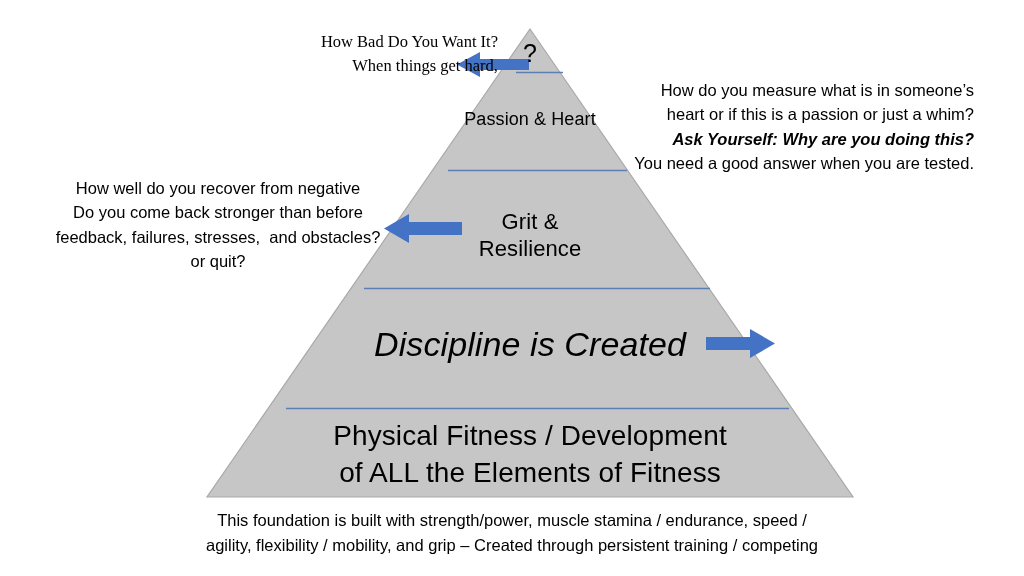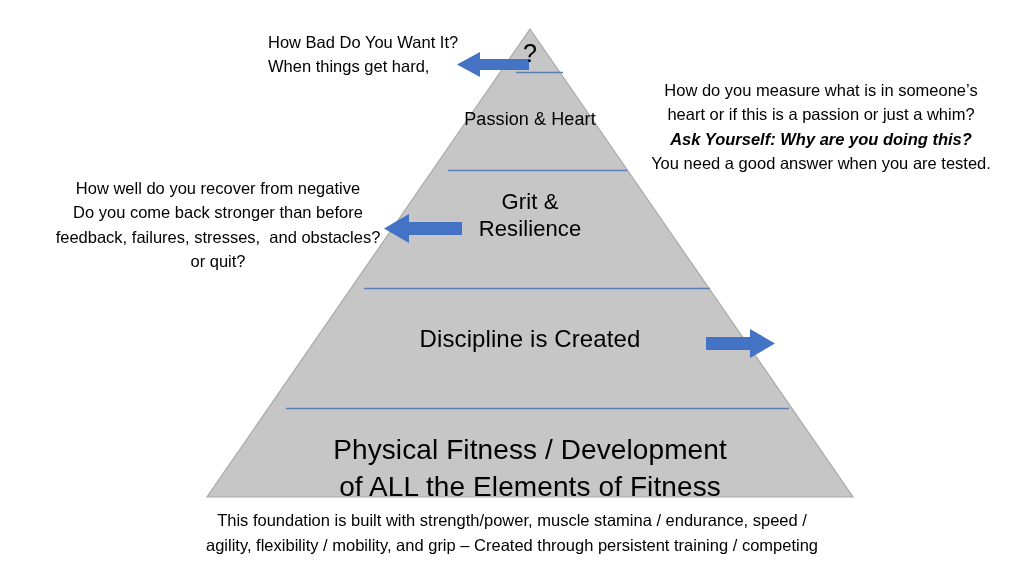--- a/index.html
+++ b/index.html
@@ -48,33 +48,34 @@
     font-size: 25px;
   }
   #tier-label-passion {
     left: 420px;
     top: 109px;
     width: 220px;
     font-size: 18px;
   }
   #tier-label-grit {
     left: 400px;
-    top: 189px;
+    top: 209px;
     width: 260px;
     font-size: 22px;
   }
   #tier-label-discipline {
     left: 330px;
     top: 324px;
     width: 400px;
-    font-size: 24px;
+    font-size: 34px;
+    font-style: italic;
   }
   #tier-label-foundation {
     left: 270px;
-    top: 432px;
+    top: 418px;
     width: 520px;
     font-size: 28px;
     line-height: 1.32;
   }
 
   
   .callout {
     position: absolute;
     color: #000000;
     font-size: 16.5px;
@@ -83,27 +84,28 @@
   .callout .line { display: block; white-space: pre; }
   .callout .line.em {
     font-weight: bold;
     font-style: italic;
   }
 
   #callout-top-left {
     left: 268px;
     top: 30px;
     width: 230px;
-    text-align: left;
+    text-align: right;
+    font-family: Liberation Serif, serif;
   }
   #callout-top-right {
-    left: 636px;
+    left: 604px;
     top: 78px;
     width: 370px;
-    text-align: center;
+    text-align: right;
   }
   #callout-mid-left {
     left: 48px;
     top: 176px;
     width: 340px;
     text-align: center;
   }
   #callout-mid-right {
     left: 776px;
     top: 268px;

